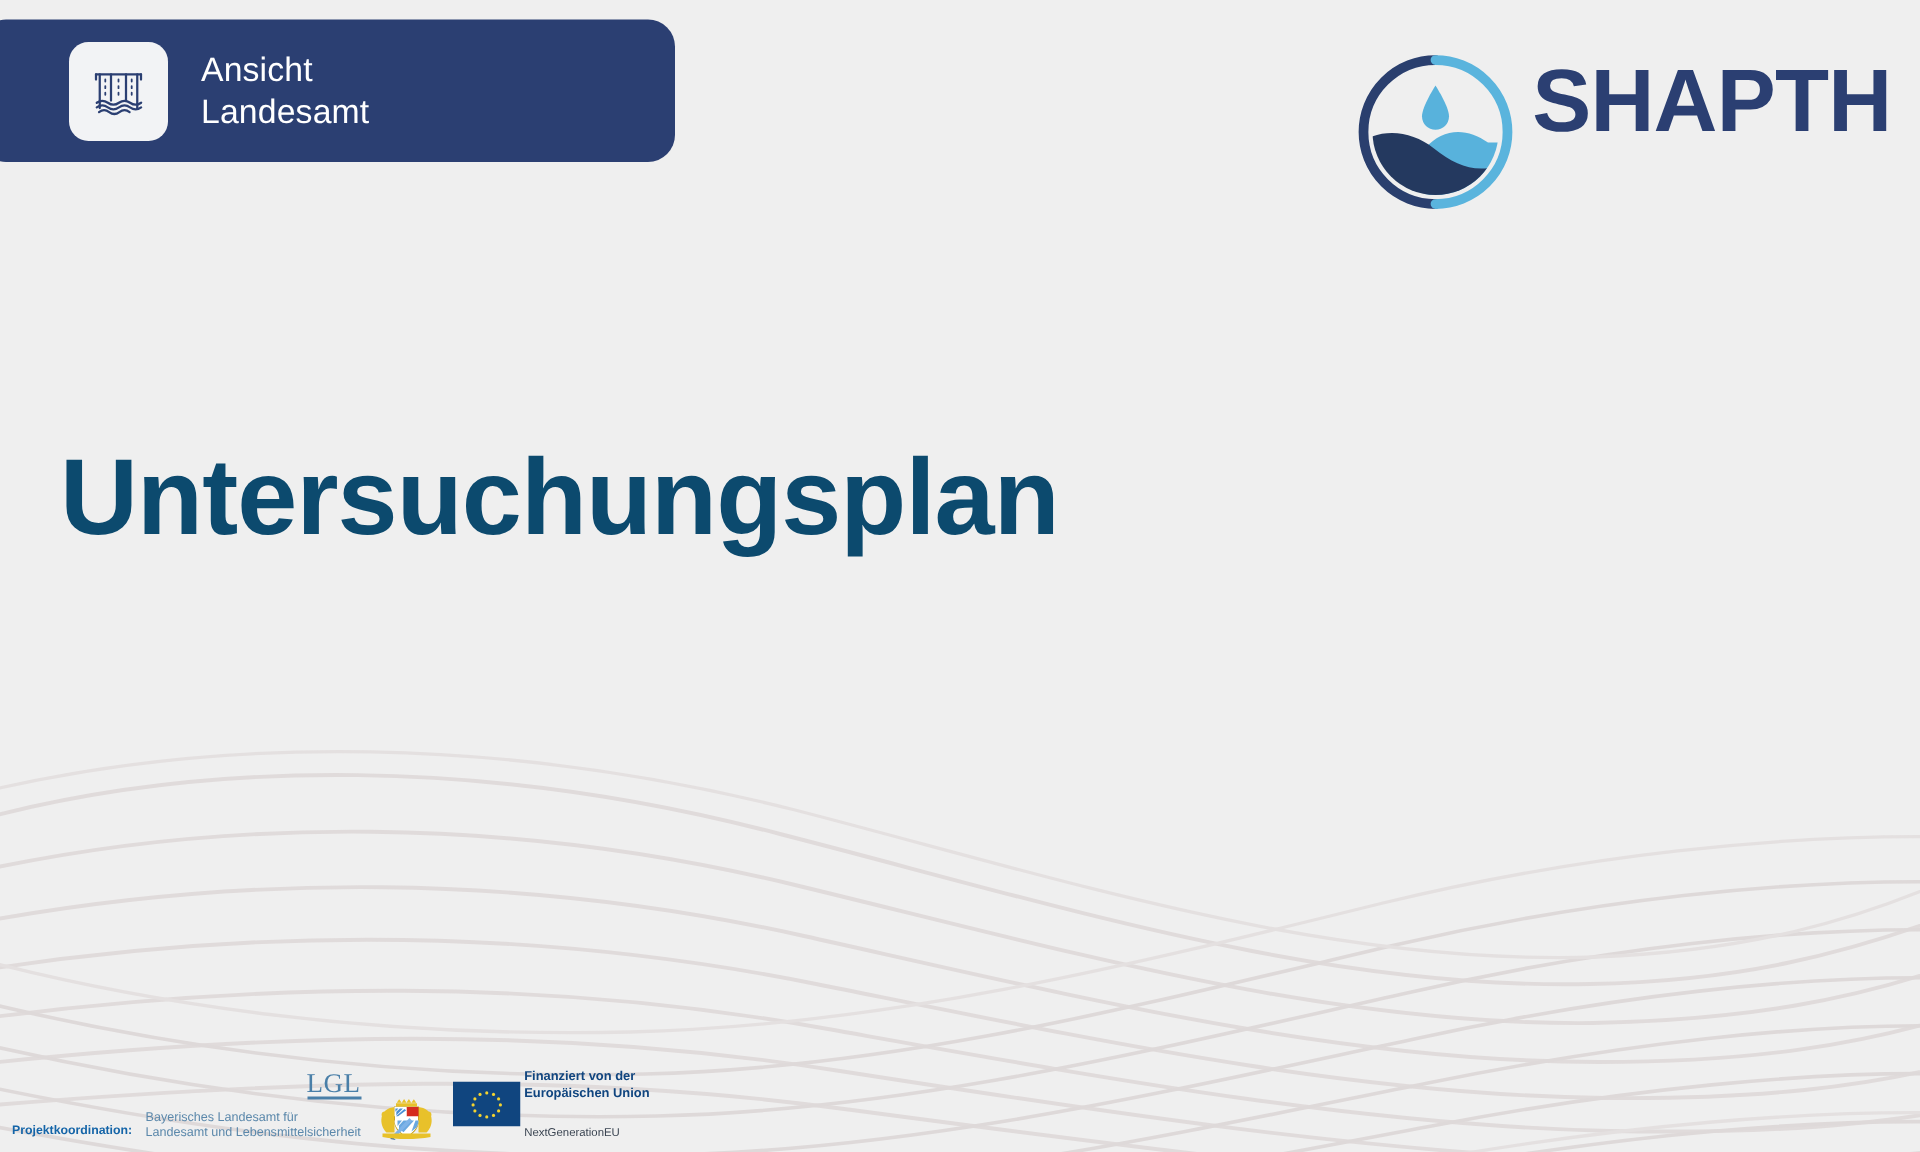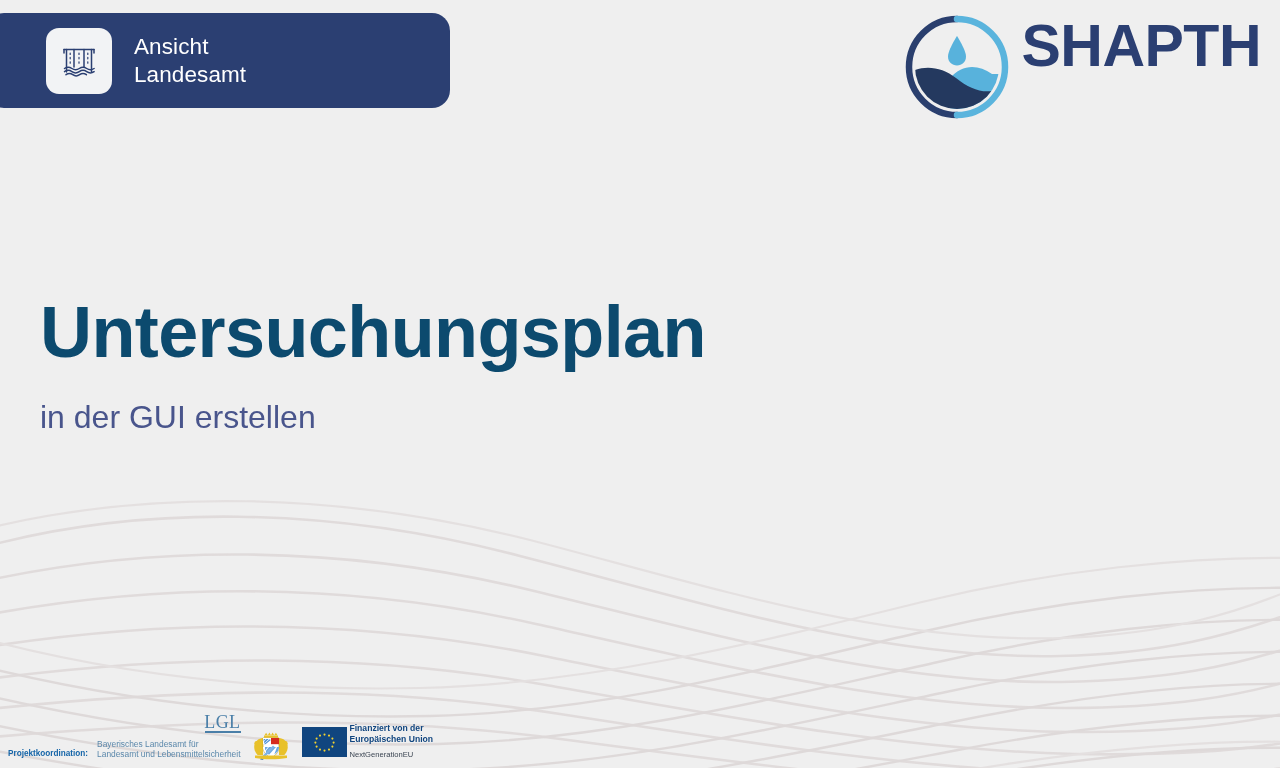--- a/index.html
+++ b/index.html
@@ -61,21 +61,21 @@
     font-size: 22.5px;
     line-height: 27.5px;
     letter-spacing: .1px;
   }
   #role-badge-text div { white-space: nowrap; }
 
   
   #logo-block {
     position: absolute;
     right: 19px;
-    top: 14px;
+    top: 35px;
     display: flex;
     align-items: flex-start;
   }
   #logo-mark { width: 106px; height: 106px; flex: 0 0 auto; }
   #logo-words {
     margin-left: 11px;
     padding-top: 2px;
   }
   #logo-wordmark {
     font-size: 59px;
@@ -173,21 +173,21 @@
     line-height: 10.4px;
     font-weight: bold;
     color: #10457f;
     white-space: nowrap;
   }
   #eu-text-sub {
     font-size: 7.6px;
     line-height: 10px;
     color: #3b4552;
     white-space: nowrap;
-    margin-top: 6px;
+    margin-top: 17px;
   }
 </style>
 </head>
 <body>
 
 <div id="slide">
 
   <svg id="wave-bg" viewBox="0 0 1280 298" preserveAspectRatio="none" aria-hidden="true">
     <g fill="none" stroke="#e0dbdb" stroke-width="2.6" stroke-linecap="round">
       <path d="M-20,78 C140,34 330,36 520,86 C700,132 880,190 1060,186 C1160,184 1230,166 1300,140"></path>
@@ -264,21 +264,20 @@
 
       <path d="M53 22 C53 22 62 36 62 42.5 C62 47.8 57.9 51.5 53 51.5 C48.1 51.5 44 47.8 44 42.5 C44 36 53 22 53 22 Z" fill="#58b2dc"></path>
     </svg>
     <div id="logo-words">
       <div id="logo-wordmark">SHAPTH</div>
     </div>
   </div>
 
   <div id="headline">
     <div id="slide-title">Untersuchungsplan</div>
-    <div id="slide-subtitle">in der GUI erstellen</div>
   </div>
 
   <div id="footer">
 
     <div id="footer-coordination-label">Projektkoordination:</div>
 
     <div id="lgl-logo">
       <div id="lgl-mark">LGL</div>
       <div id="lgl-name">
         <div>Bayerisches Landesamt für</div>

